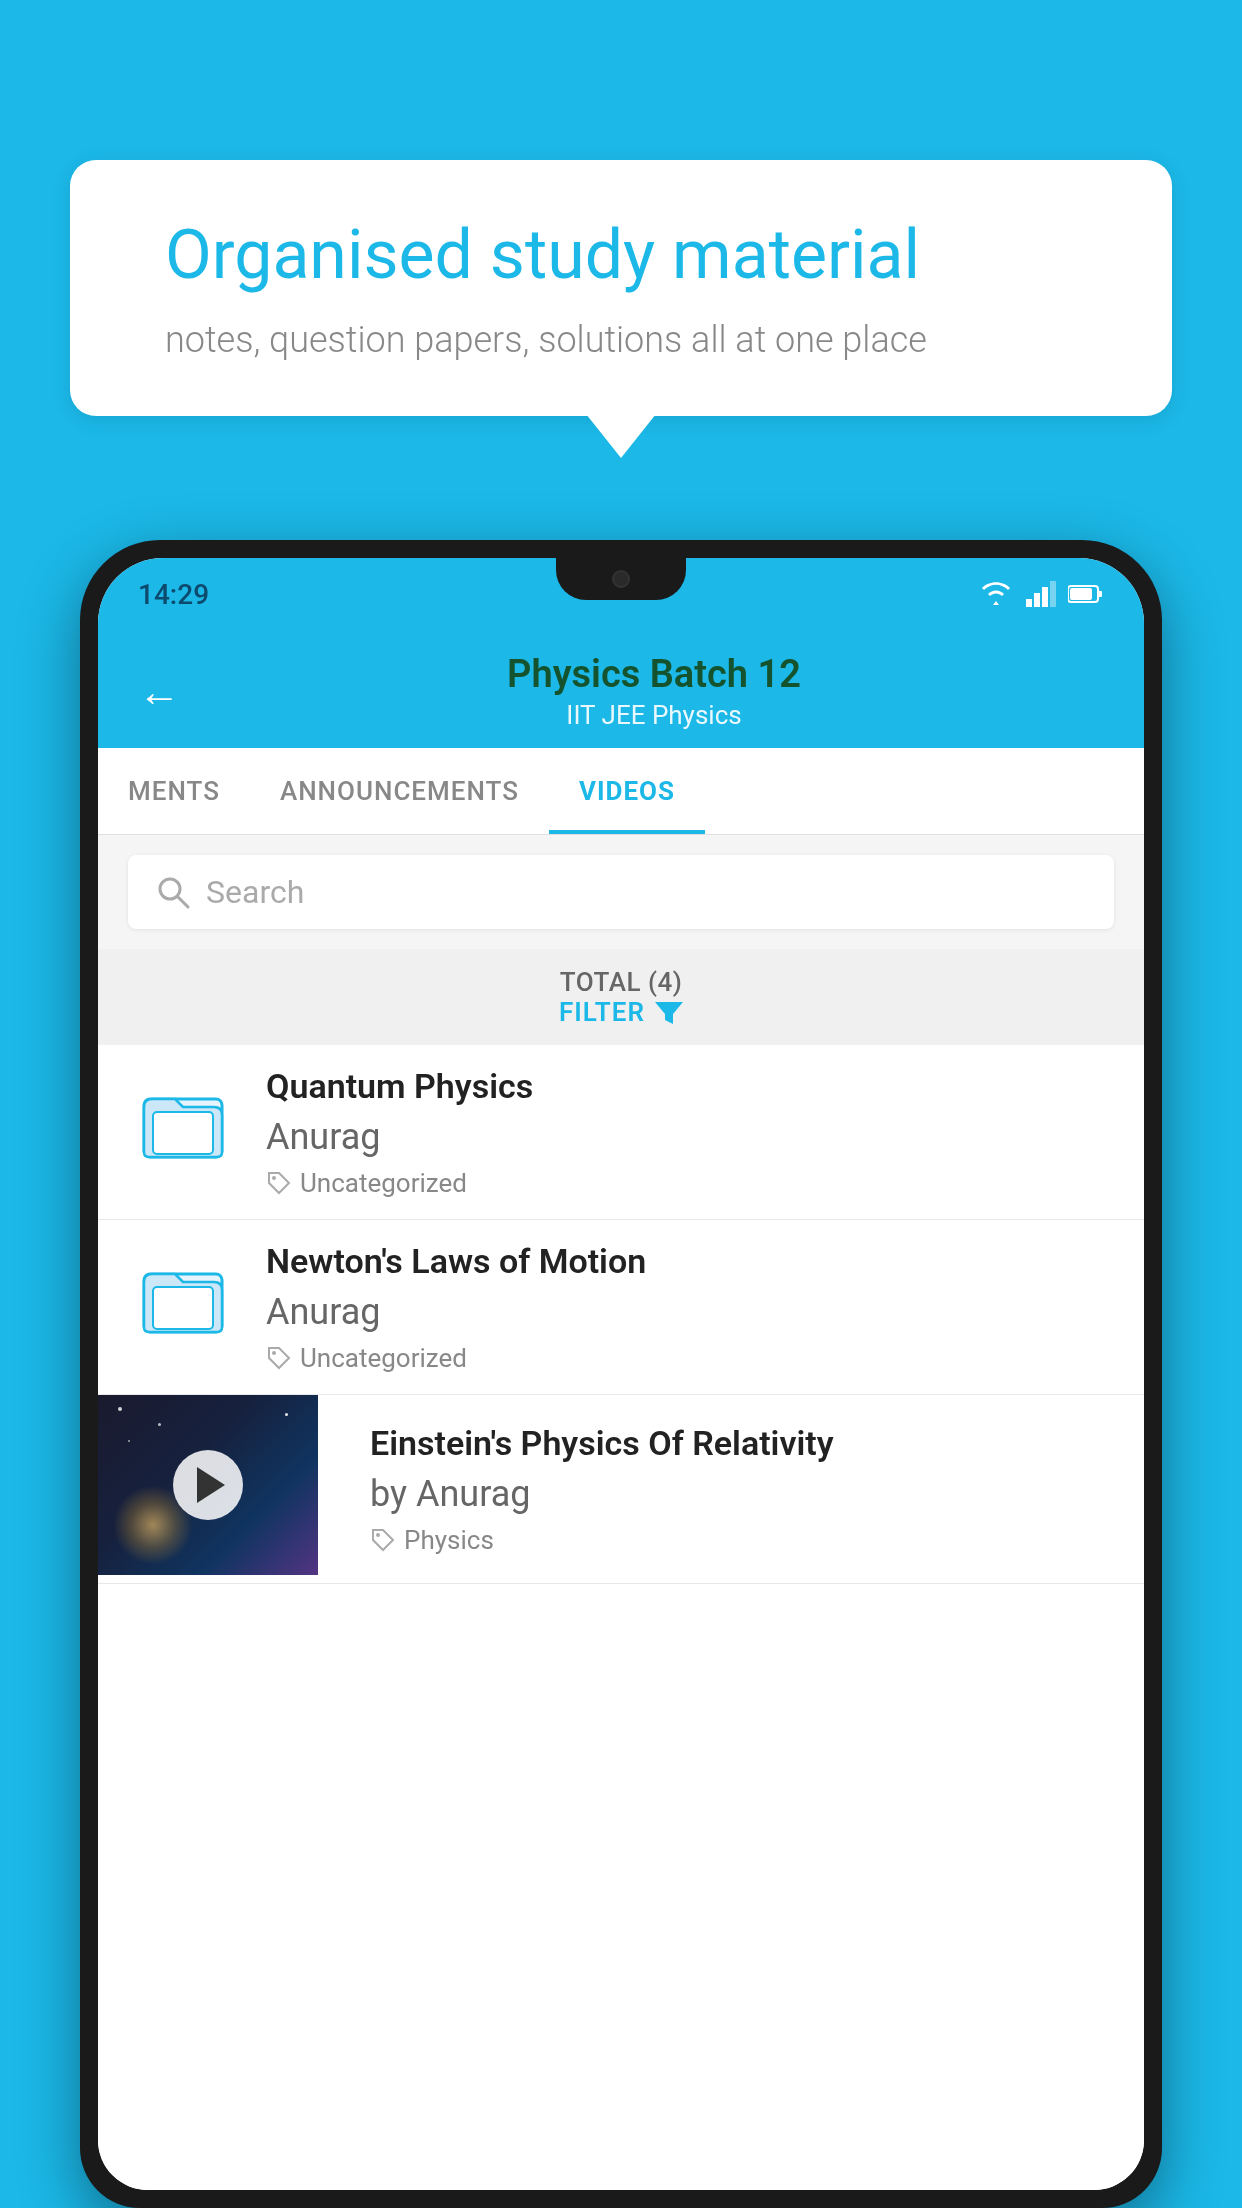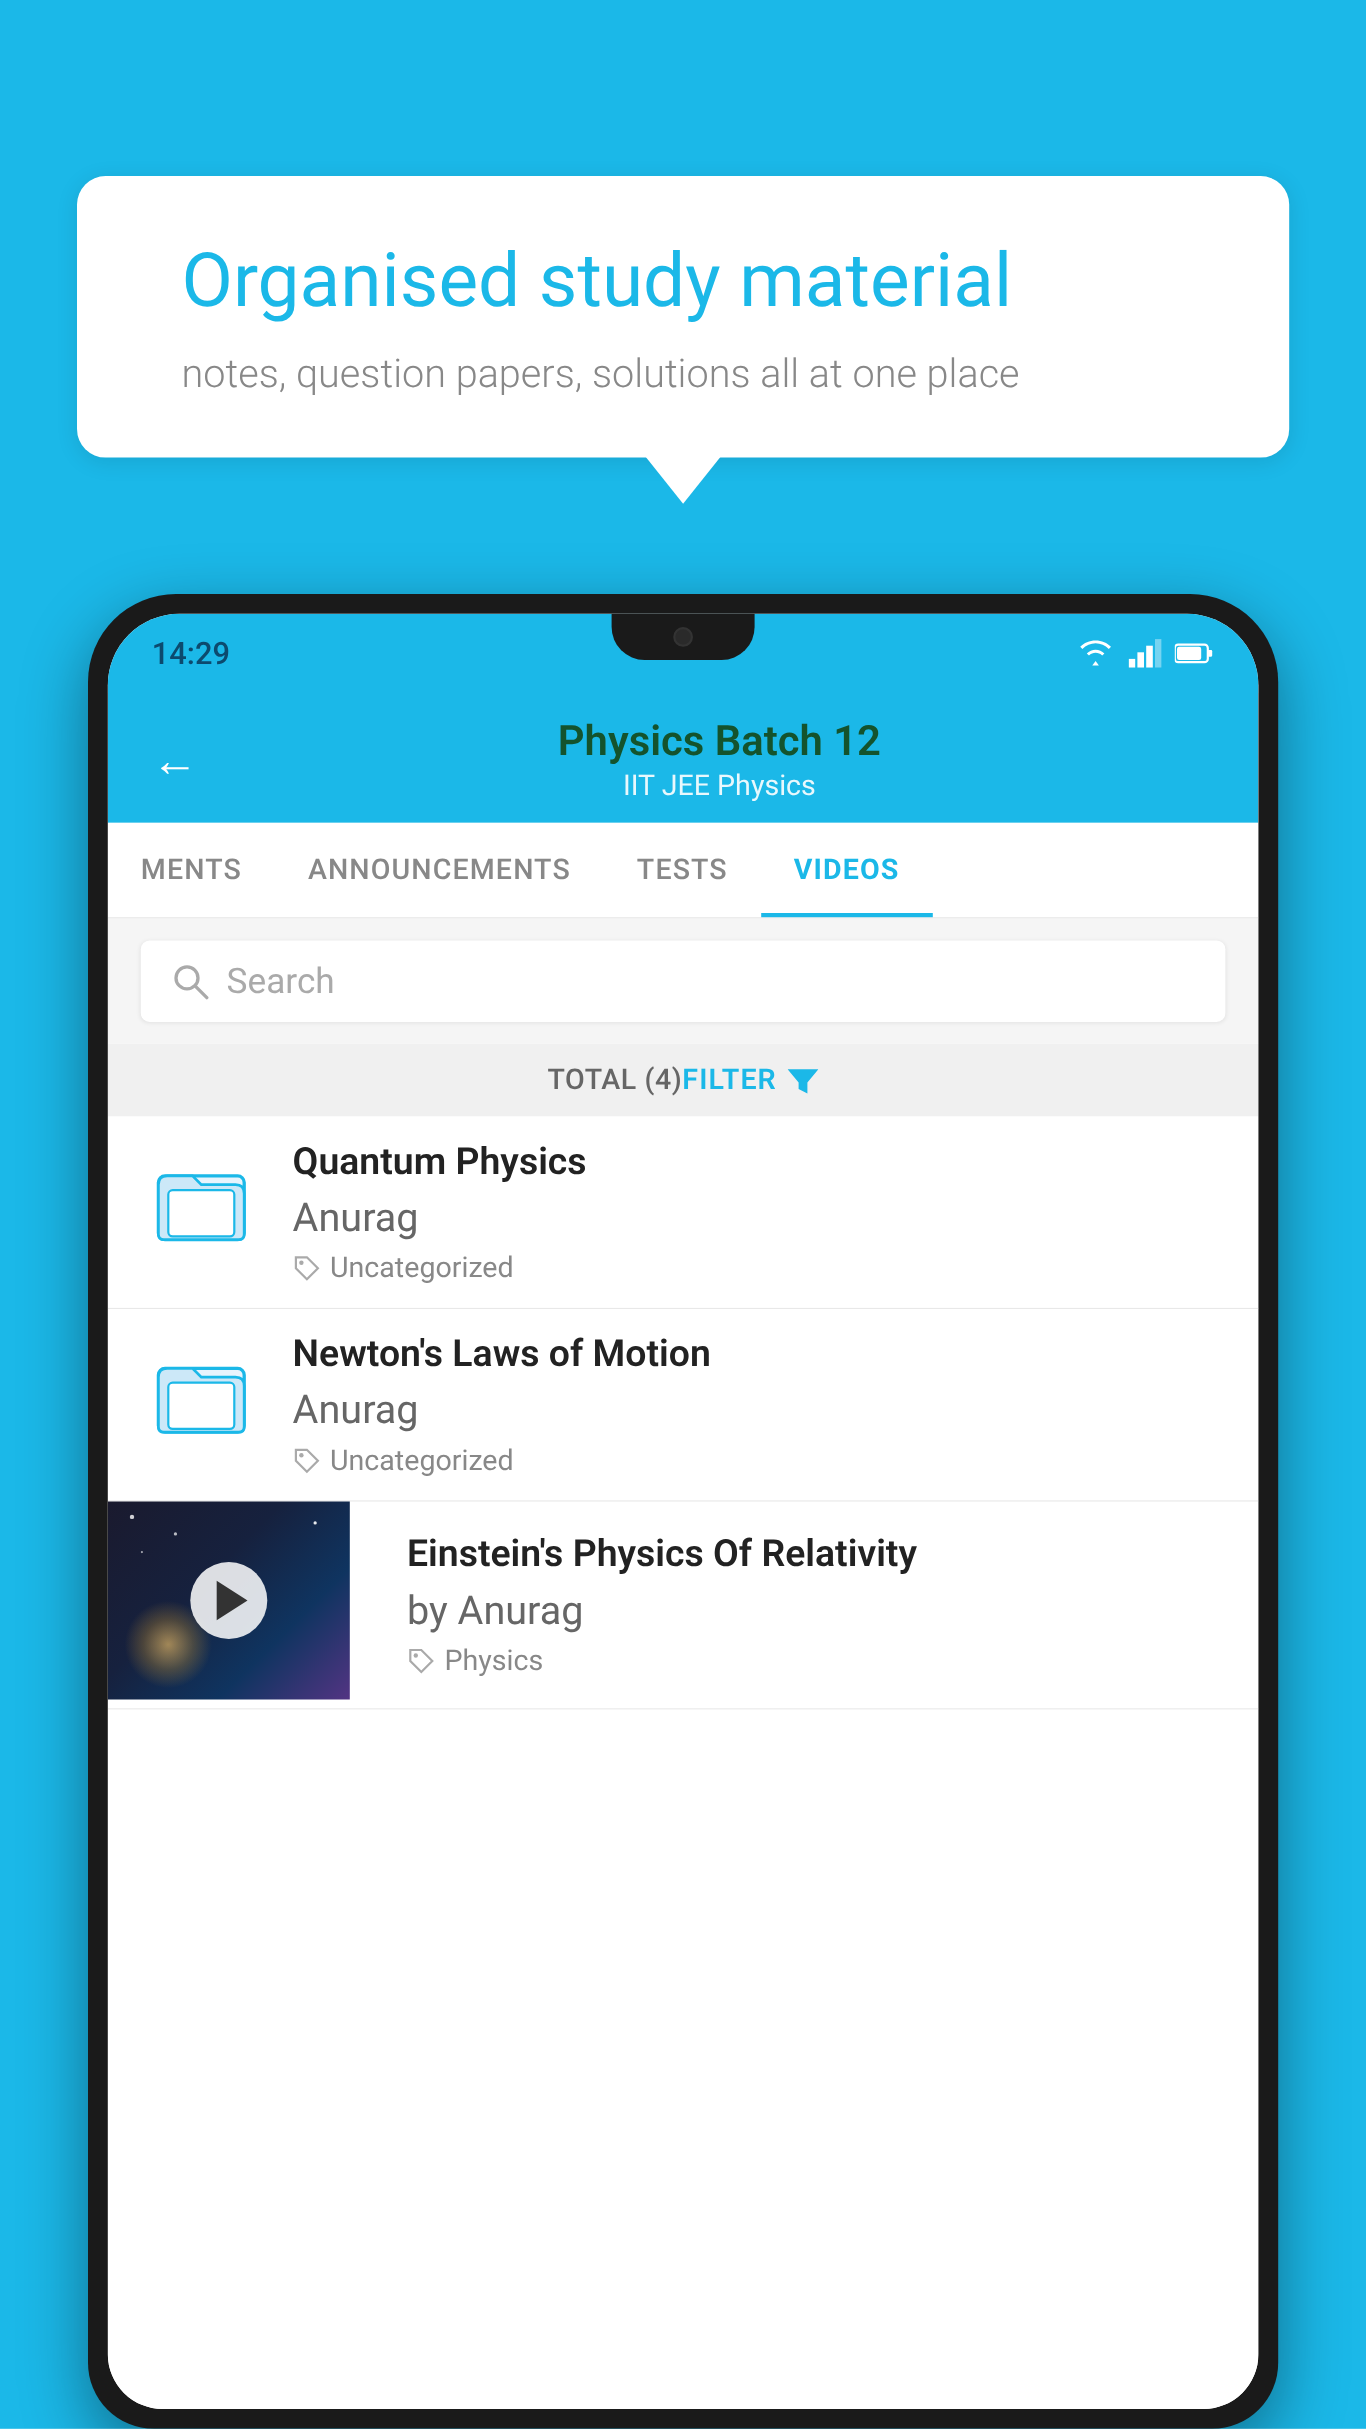--- a/index.html
+++ b/index.html
@@ -210,22 +210,23 @@
     .search-placeholder {
       color: #aaa;
       font-size: 32px;
     }
 
     
     .filter-bar {
       background: #f0f0f0;
       display: flex;
       align-items: center;
-      justify-content: center;
+      justify-content: flex-start;
       padding: 18px 30px;
+      flex-direction: column;
     }
 
     .total-count {
       color: #666;
       font-size: 26px;
       font-weight: 500;
       letter-spacing: 0.5px;
     }
 
     .filter-btn {
@@ -397,23 +398,20 @@
           <div class="header-subtitle">IIT JEE   Physics</div>
         </div>
       </div>
 
       <div class="tabs-bar">
         <div class="tab-item">
           <span>MENTS</span>
         </div>
         <div class="tab-item">
           <span>ANNOUNCEMENTS</span>
-        </div>
-        <div class="tab-item">
-          <span>TESTS</span>
         </div>
         <div class="tab-item active">
           <span>VIDEOS</span>
         </div>
       </div>
 
       <div class="search-bar">
         <div class="search-input-wrap">
           <svg width="34" height="34" viewBox="0 0 34 34" fill="none">
             <circle cx="14" cy="14" r="10" stroke="#aaa" stroke-width="3"></circle>

